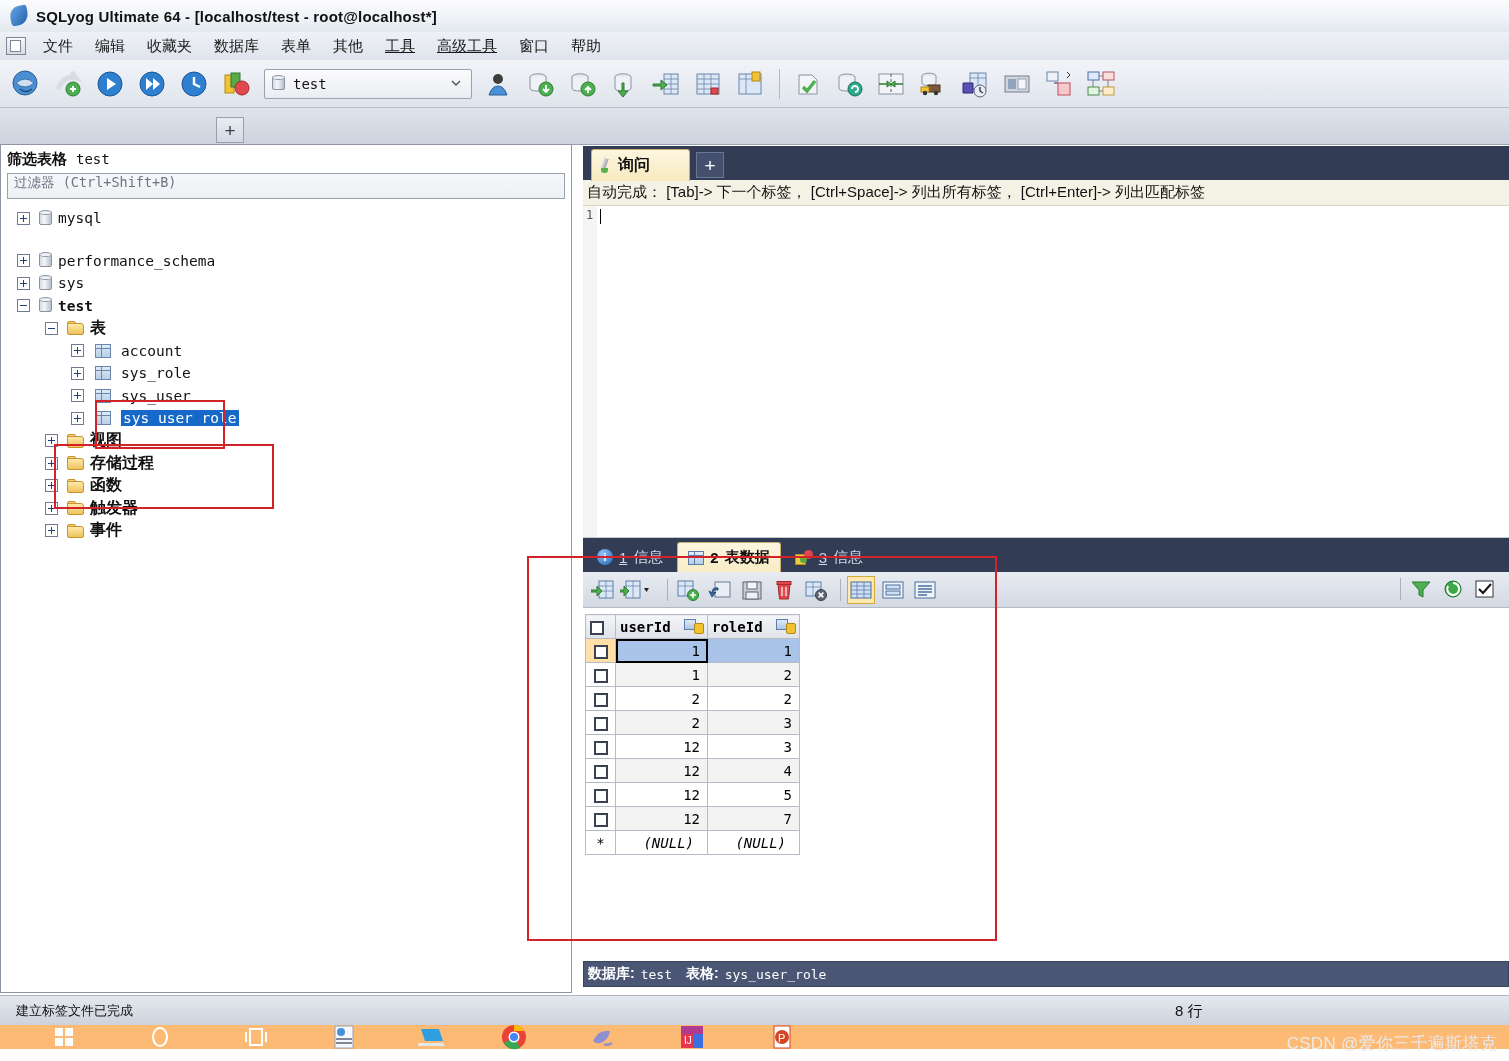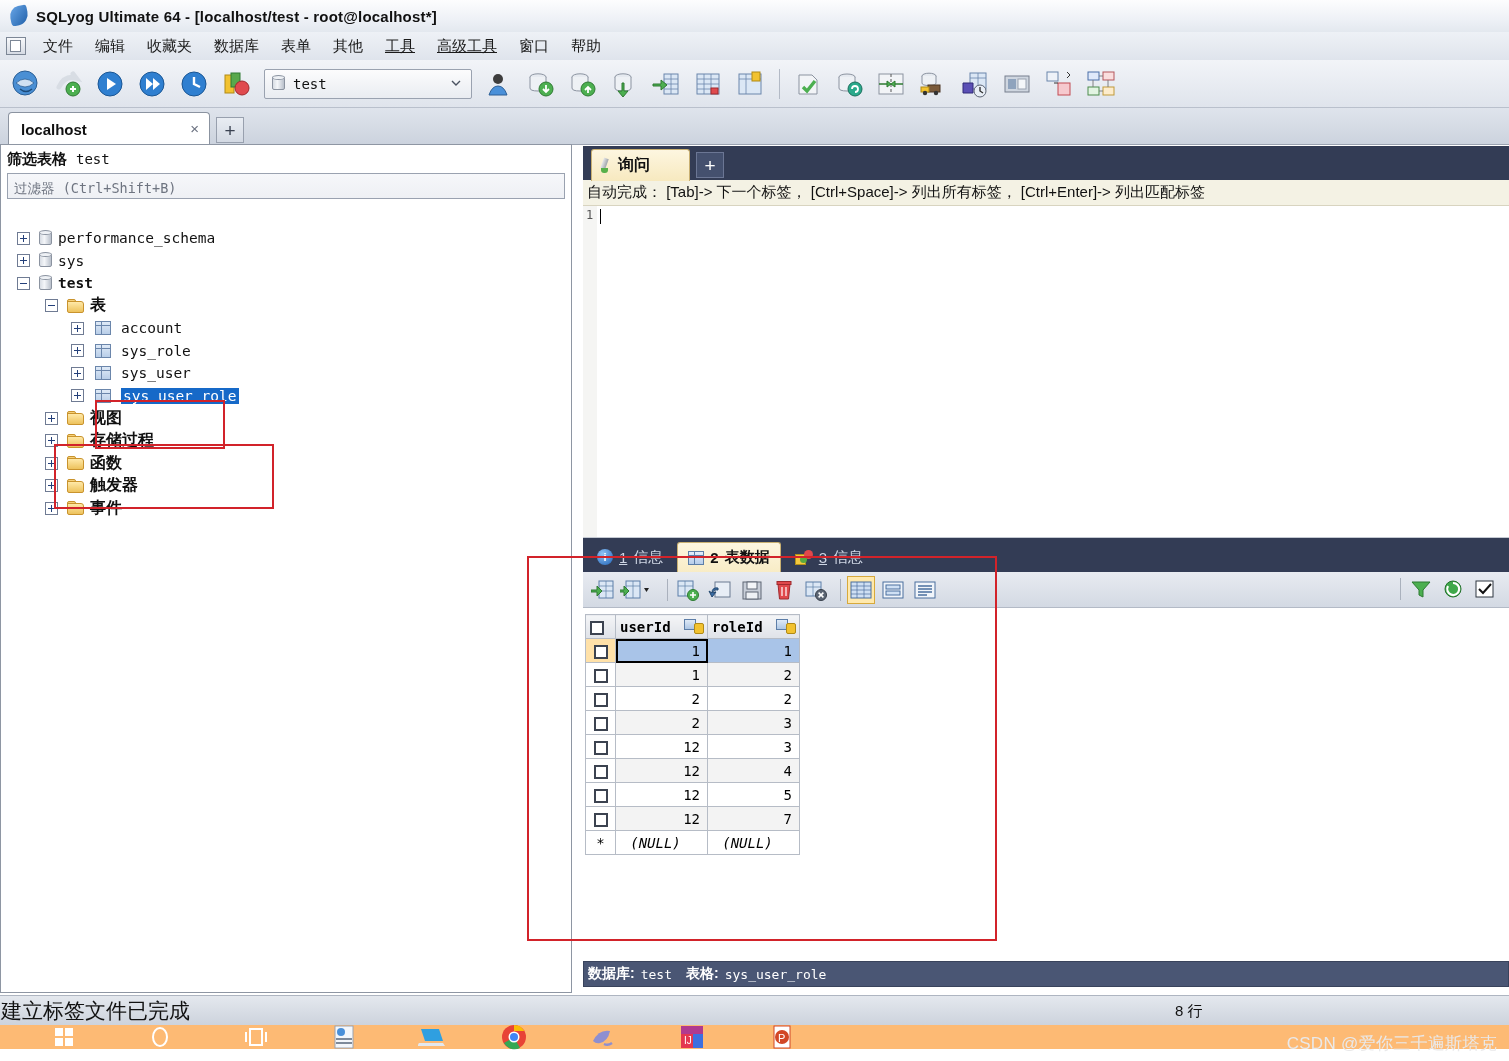--- a/index.html
+++ b/index.html
@@ -112,21 +112,21 @@
     height:28px;display:flex;align-items:center;padding-left:6px;
     background:#fff;
   }
   .filter-head .t1{font-size:15px;font-weight:bold;color:#111;}
   .filter-head .t2{
     font-family:"DejaVu Sans Mono","Liberation Mono",monospace;
     font-size:14px;margin-left:9px;color:#111;}
   .filter-box{
     margin:0 6px;height:26px;border:1px solid #9aa2b0;
     background:linear-gradient(#f6f7fa,#eef0f4);
-    display:flex;align-items:flex-end;padding-left:6px;box-sizing:border-box;
+    display:flex;align-items:flex-start;padding-left:6px;box-sizing:border-box;
   }
   .filter-box span{
     font-family:"DejaVu Sans Mono","Liberation Mono",monospace;
     font-size:13.5px;color:#6e7480;}
   .tree{padding:8px 0 0 8px;}
   .trow{height:22.5px;display:flex;align-items:center;position:relative;}
   .expbox{
     width:13px;height:13px;border:1px solid #6f7b93;background:#fff;
     position:relative;flex:0 0 auto;box-sizing:border-box;
   }
@@ -256,40 +256,40 @@
   tr.alt td.val{background:#f3f3f3;}
   .chk{width:14px;height:14px;border:2px solid #3c4350;background:#fff;display:inline-block;vertical-align:middle;box-sizing:border-box;}
   td.selrow{background:#a9c4e8 !important;}
   td.focus{outline:2px solid #000;outline-offset:-2px;}
   .colname{font-weight:bold;}
   .keyico{position:absolute;right:3px;top:4px;width:20px;height:15px;}
   .keyico .kg{position:absolute;left:0;top:0;width:12px;height:11px;
     background:linear-gradient(#dfeaf7,#aec6e4);border:1px solid #5d7ea8;box-sizing:border-box;}
   .keyico .kk{position:absolute;right:0;bottom:0;width:10px;height:11px;
     background:#f2c230;border:1px solid #b08a16;box-sizing:border-box;border-radius:2px;}
-  td.nullc{font-style:italic;background:#fff;text-align:center;padding-right:13px;}
+  td.nullc{font-style:italic;background:#fff;text-align:right;padding-right:13px;}
   td.star{text-align:center;font-size:12px;background:#e9ebef;}
   tr.nullrow td{background:#fff;}
 
   
   .dbstatus{
     position:absolute;left:583px;top:961px;width:926px;height:26px;
     background:#4a5674;color:#fff;display:flex;align-items:center;
     padding-left:4px;box-sizing:border-box;border:1px solid #39435c;
   }
   .dbstatus .k{font-size:14px;font-weight:bold;}
   .dbstatus .v{font-family:"DejaVu Sans Mono","Liberation Mono",monospace;font-size:13px;margin:0 14px 0 6px;}
 
   
   .statusbar{
     position:absolute;left:0;top:995px;width:1509px;height:30px;
     background:linear-gradient(#e4e8ee,#ccd2dc);
     border-top:1px solid #aeb5c1;display:flex;align-items:center;
   }
-  .statusbar .msg{font-size:21px;margin-left:1px;color:#111;}
+  .statusbar .msg{font-size:13px;margin-left:16px;color:#111;}
   .statusbar .rows{position:absolute;left:1175px;font-size:15px;color:#111;}
 
   
   .taskbar{
     position:absolute;left:0;top:1025px;width:1509px;height:24px;
     background:#fdba74;display:flex;align-items:center;padding-left:40px;
   }
   .tki{width:48px;height:36px;display:flex;align-items:center;justify-content:center;position:relative;}
   .wmark{
     position:absolute;right:12px;top:1032px;color:#e9e9ea;font-size:17px;
@@ -491,39 +491,43 @@
         <rect x="2" y="3" width="11" height="8" fill="#dfe9fa" stroke="#4a6fa8"></rect>
         <rect x="17" y="3" width="11" height="8" fill="#fadede" stroke="#b4565c"></rect>
         <rect x="2" y="18" width="11" height="8" fill="#e2f4e2" stroke="#4c8b4c"></rect>
         <rect x="17" y="18" width="11" height="8" fill="#fdeccc" stroke="#c09a3a"></rect>
         <path d="M13 7 h4 M13 22 h4 M7 11 v7 M22 11 v7" stroke="#777" stroke-width=".9"></path>
       </svg>
     </div>
   </div>
 
   <div class="tabstrip">
-    <div class="conn-tab">
-      <span class="lbl">localhost</span>
-      <span class="x">×</span>
-    </div>
     <div class="tab-plus">+</div>
   </div>
 
   <div class="left">
     <div class="filter-head">
       <span class="t1">筛选表格</span>
       <span class="t2">test</span>
     </div>
     <div class="filter-box">
       <span>过滤器 (Ctrl+Shift+B)</span>
     </div>
 
     <div class="tree">
 
 
+      <div class="trow" style="padding-left:8px;">
+        <span class="expbox plus"></span>
+        <span class="cyl dbc" style="margin-left:9px;">
+            <i class="cb"></i>
+            <i class="ct"></i>
+          </span>
+        <span class="tlabel">mysql</span>
+      </div>
       <div class="trow" style="padding-left:8px;margin-top:20px;">
         <span class="expbox plus"></span>
         <span class="cyl dbc" style="margin-left:9px;">
             <i class="cb"></i>
             <i class="ct"></i>
           </span>
         <span class="tlabel">performance_schema</span>
       </div>
       <div class="trow" style="padding-left:8px;">
         <span class="expbox plus"></span>

